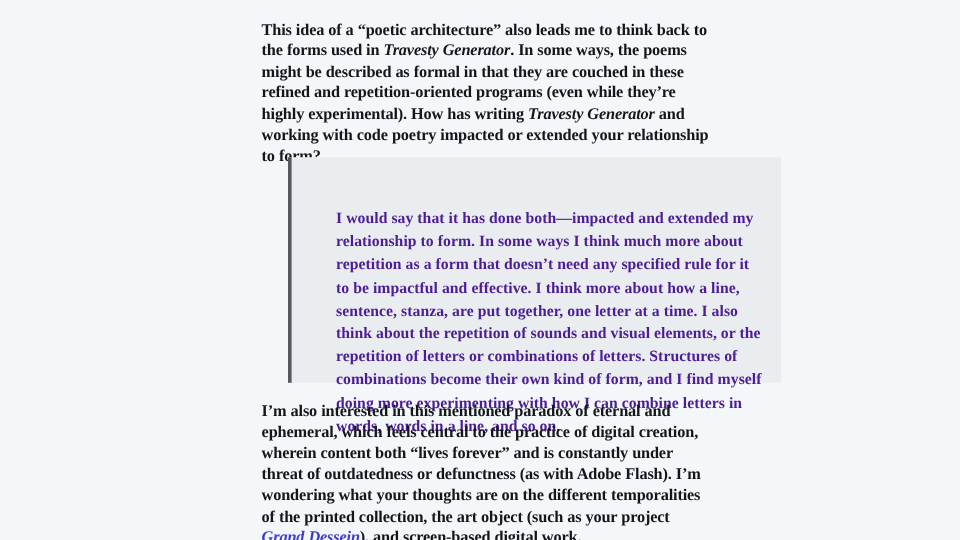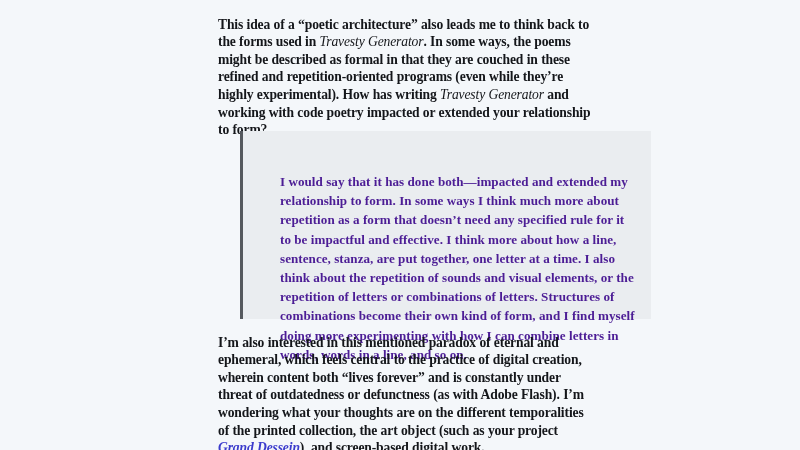--- a/index.html
+++ b/index.html
@@ -37,21 +37,21 @@
     text-align: left;
     word-spacing: 0.01em;
   }
 
   #para-intro { top: 2px; }
   #para-outro { top: 320px; }
 
   .qa-paragraph em,
   .qa-paragraph i {
     font-style: italic;
-    font-weight: 400;
+    font-weight: 700;
   }
 
   .inline-link {
     color: #3b3bcc;
     font-style: italic;
     font-weight: 700;
     text-decoration: none;
   }
 
   

